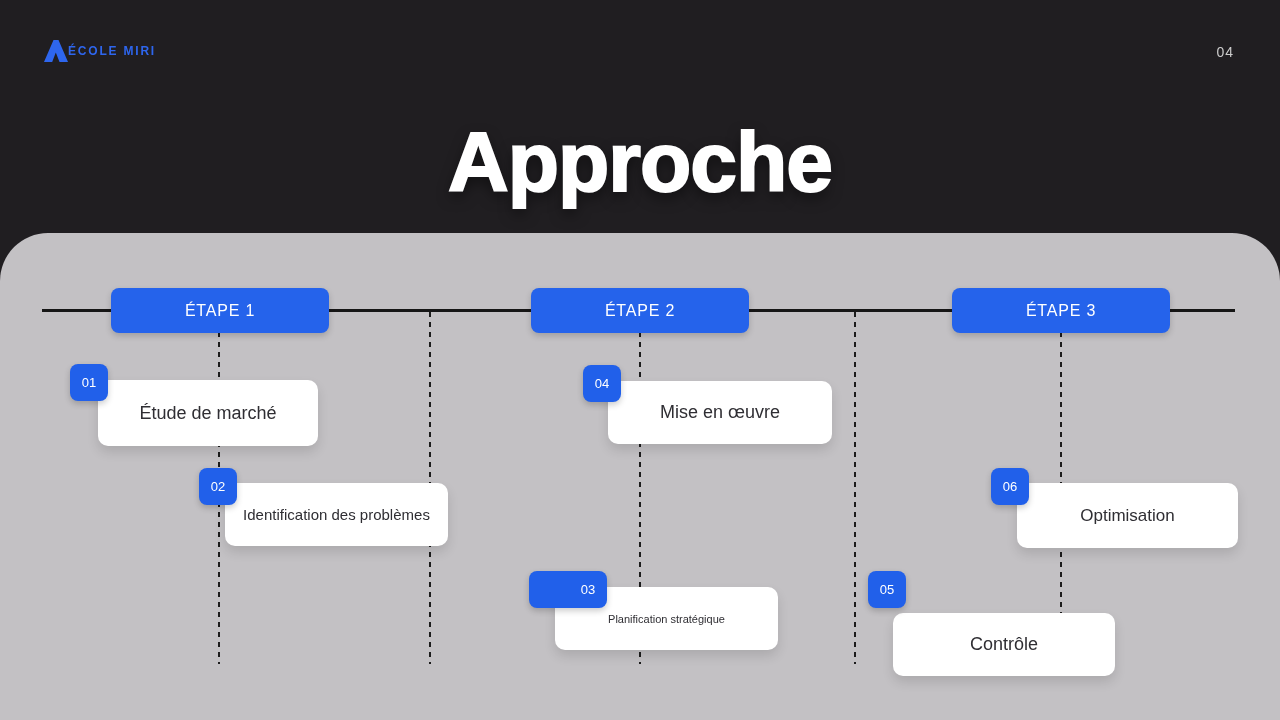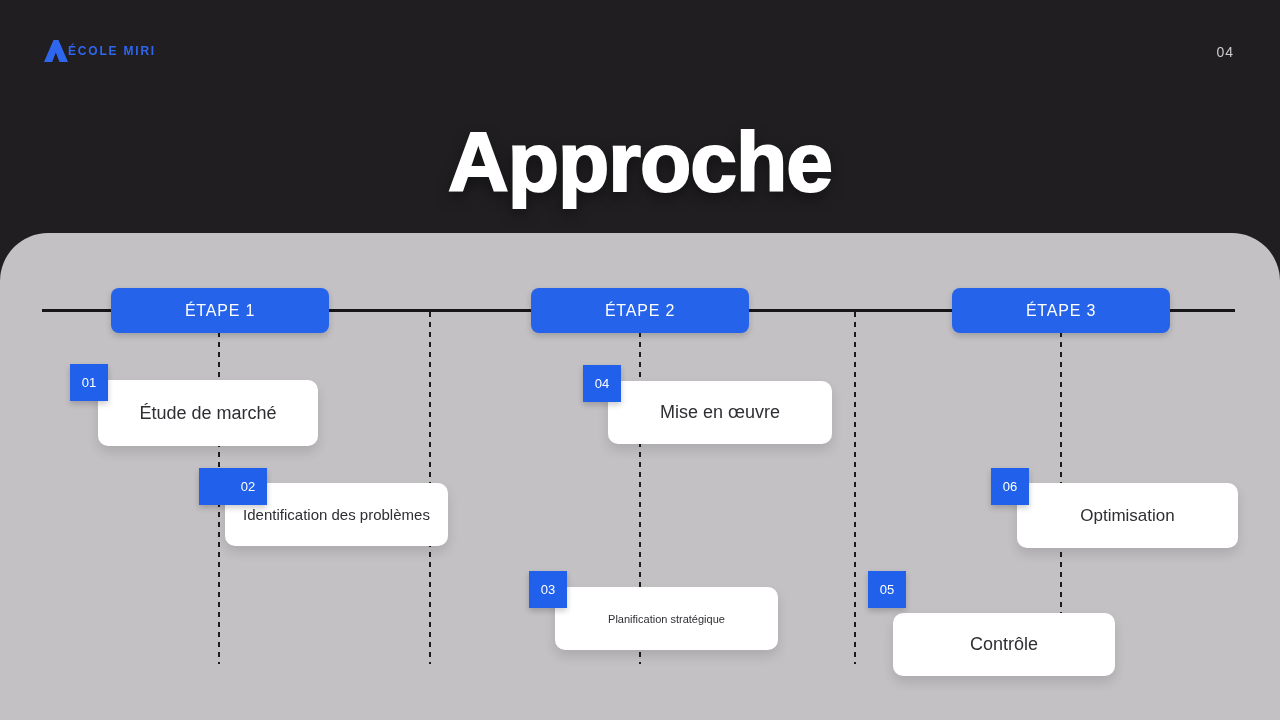--- a/index.html
+++ b/index.html
@@ -29,31 +29,31 @@
   .vl-1{left:218px;} .vl-2{left:429px;} .vl-3{left:639px;} .vl-4{left:854px;} .vl-5{left:1060px;}
 
   .stage{position:absolute;top:55px;height:45px;border-radius:8px;background:#2563eb;
     color:#ffffff;display:flex;align-items:center;justify-content:center;
     font-size:16px;letter-spacing:0.8px;box-shadow:0 3px 6px rgba(0,0,0,0.18);}
   .st-1{left:111px;width:218px;} .st-2{left:531px;width:218px;} .st-3{left:952px;width:218px;}
 
   .card{position:absolute;background:#ffffff;border-radius:10px;
     box-shadow:0 6px 12px rgba(0,0,0,0.12);display:flex;align-items:center;justify-content:center;
     color:#2f2e33;}
-  .badge{position:absolute;width:38px;height:37px;border-radius:0;background:#2160ea;
+  .badge{position:absolute;width:38px;height:37px;border-radius:8px;background:#2160ea;
     color:#ffffff;display:flex;align-items:center;justify-content:center;font-size:13px;
     box-shadow:0 3px 6px rgba(0,0,0,0.2);z-index:3;}
   .card{z-index:2;}
 
   .cd-1{left:98px; top:147px;width:220px;height:66px;font-size:18px;}
   .bd-1{left:70px; top:131px;}
   .cd-2{left:225px;top:250px;width:223px;height:63px;font-size:15px;}
-  .bd-2{left:199px;top:235px;padding-left:30px;}
+  .bd-2{left:199px;top:235px;}
   .cd-3{left:555px;top:354px;width:223px;height:63px;font-size:11px;}
-  .bd-3{left:529px;top:338px;}
+  .bd-3{left:529px;top:338px;padding-left:40px;}
   .cd-4{left:608px;top:148px;width:224px;height:63px;font-size:18px;}
   .bd-4{left:583px;top:132px;}
   .cd-5{left:893px;top:354px;width:222px;height:63px;font-size:18px;margin-top:26px;}
   .bd-5{left:868px;top:338px;}
   .cd-6{left:1017px;top:250px;width:221px;height:65px;font-size:17px;}
   .bd-6{left:991px;top:235px;}
 </style>
 </head>
 <body>
 

